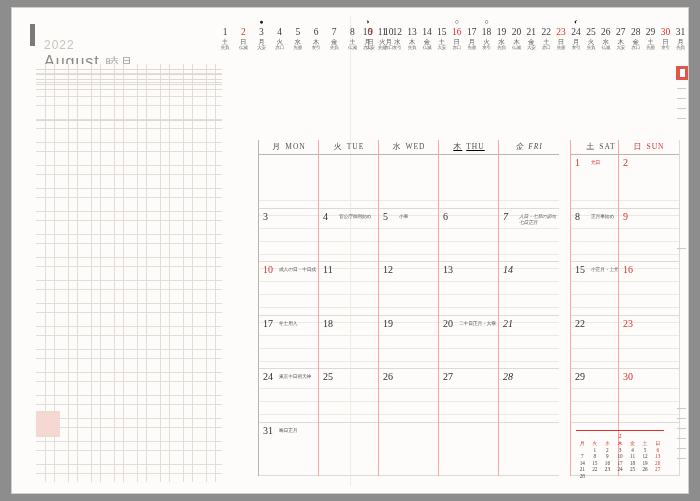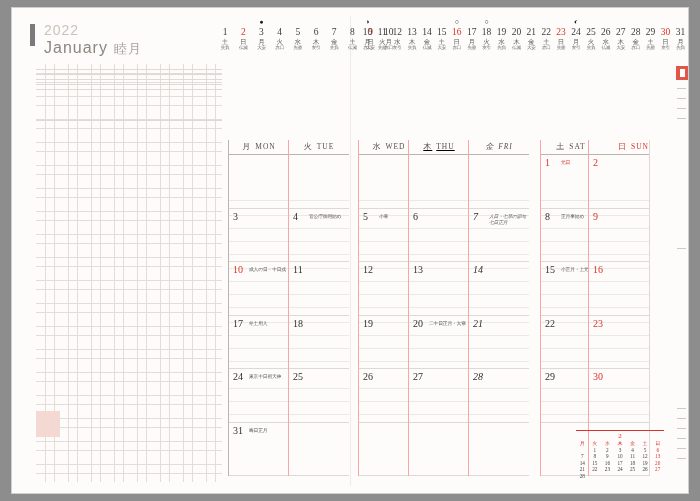--- a/index.html
+++ b/index.html
@@ -9,21 +9,21 @@
     font-family:"Liberation Sans", sans-serif;
     overflow:hidden;
   }
   .page{
     position:absolute;left:12px;top:8px;width:676px;height:485px;
     background:#fdfcfa;
     box-shadow:0 0 0 1px #cfcfcf;
   }
   
   .month-head{position:absolute;left:32px;top:14px;}
-  .month-head .yr{font-size:14px;color:#c9c3bb;letter-spacing:1px;}
+  .month-head .yr{font-size:12px;color:#c9c3bb;letter-spacing:1px;margin-top:16px;}
   .month-head .nm{font-size:16px;color:#8b8680;letter-spacing:1px;margin-top:1px;}
   .month-head .nm .jp{font-size:13px;color:#a8a29b;margin-left:6px;}
   .tab-mark{position:absolute;left:18px;top:16px;width:5px;height:22px;background:#7a7a7a;}
 
   
   .strip{position:absolute;top:10px;height:42px;}
   .strip table{border-collapse:collapse;}
   .strip td{
     width:18.2px;text-align:center;font-size:8px;color:#3b3b3b;
     font-family:"Liberation Serif", serif;
@@ -52,37 +52,37 @@
   .pinkbox{position:absolute;left:24px;top:403px;width:24px;height:26px;background:#f4d9d2;}
 
   
   .cal{position:absolute;top:132px;}
   .colhead{
     height:14px;border-bottom:1px solid #b9b4ad;
     font-size:7.5px;color:#55504a;text-align:center;line-height:14px;
     font-family:"Liberation Serif",serif;letter-spacing:1px;
   }
   .colhead .jp{font-size:8px;margin-right:4px;}
-  .colhead.sun{color:#d8332a;text-align:right;}
+  .colhead.sun{color:#d8332a;}
   .cell{
     position:relative;height:52.5px;border-bottom:1px solid #ded9d2;
     background:
       repeating-linear-gradient(to bottom,#ece8e2 0 0.4px,transparent 0.4px 6.5px);
   }
   .cell .d{
     position:absolute;left:4px;top:2px;font-size:10px;color:#2f2f2f;
     font-family:"Liberation Serif",serif;
   }
   .cell.sun .d, .cell .d.red{color:#d8332a;}
   .cell .note{
     position:absolute;left:20px;top:4px;font-size:4.8px;color:#555;
     letter-spacing:-0.2px;white-space:nowrap;
   }
   .cell .note.red{color:#d8332a;}
-  .col{position:absolute;top:0;width:60px;}
+  .col{position:absolute;top:0;width:60px;margin-left:30px;}
 
   
   .col{border-left:1px solid #fca5a5;}
   .col.first{border-left:1px solid #b9b4ad;}
   .col:last-child{border-right:1px solid #ded9d2;}
 
   
   .mini{
     position:absolute;right:24px;bottom:14px;width:88px;
     border-top:1px solid #d8332a;
@@ -106,21 +106,21 @@
 <body>
 
 <div class="page">
 
   <div class="midline"></div>
   <div class="tab-mark"></div>
 
   <div class="month-head">
     <div class="yr">2022</div>
     <div class="nm">
-      <span>January</span><span class="jp">睦月</span>
+      <span>August</span><span class="jp">睦月</span>
     </div>
   </div>
 
   <div class="strip" id="strip-left" style="left:204px;">
       <table>
         <tbody>
           <tr class="mn">
             <td>
               <span class="moon"></span>
             </td>
@@ -377,21 +377,21 @@
           <span class="d">11</span>
         </div>
         <div class="cell">
           <span class="d">18</span>
         </div>
         <div class="cell">
           <span class="d">25</span>
         </div>
         <div class="cell"></div>
       </div>
-      <div class="col" style="left:130px;">
+      <div class="col" style="left:120px;">
     <div class="colhead"><span class="jp">水</span>WED</div>
     <div class="cell"></div>
         <div class="cell">
           <span class="d">5</span>
           <span class="note">小寒</span>
         </div>
         <div class="cell">
           <span class="d">12</span>
         </div>
         <div class="cell">

